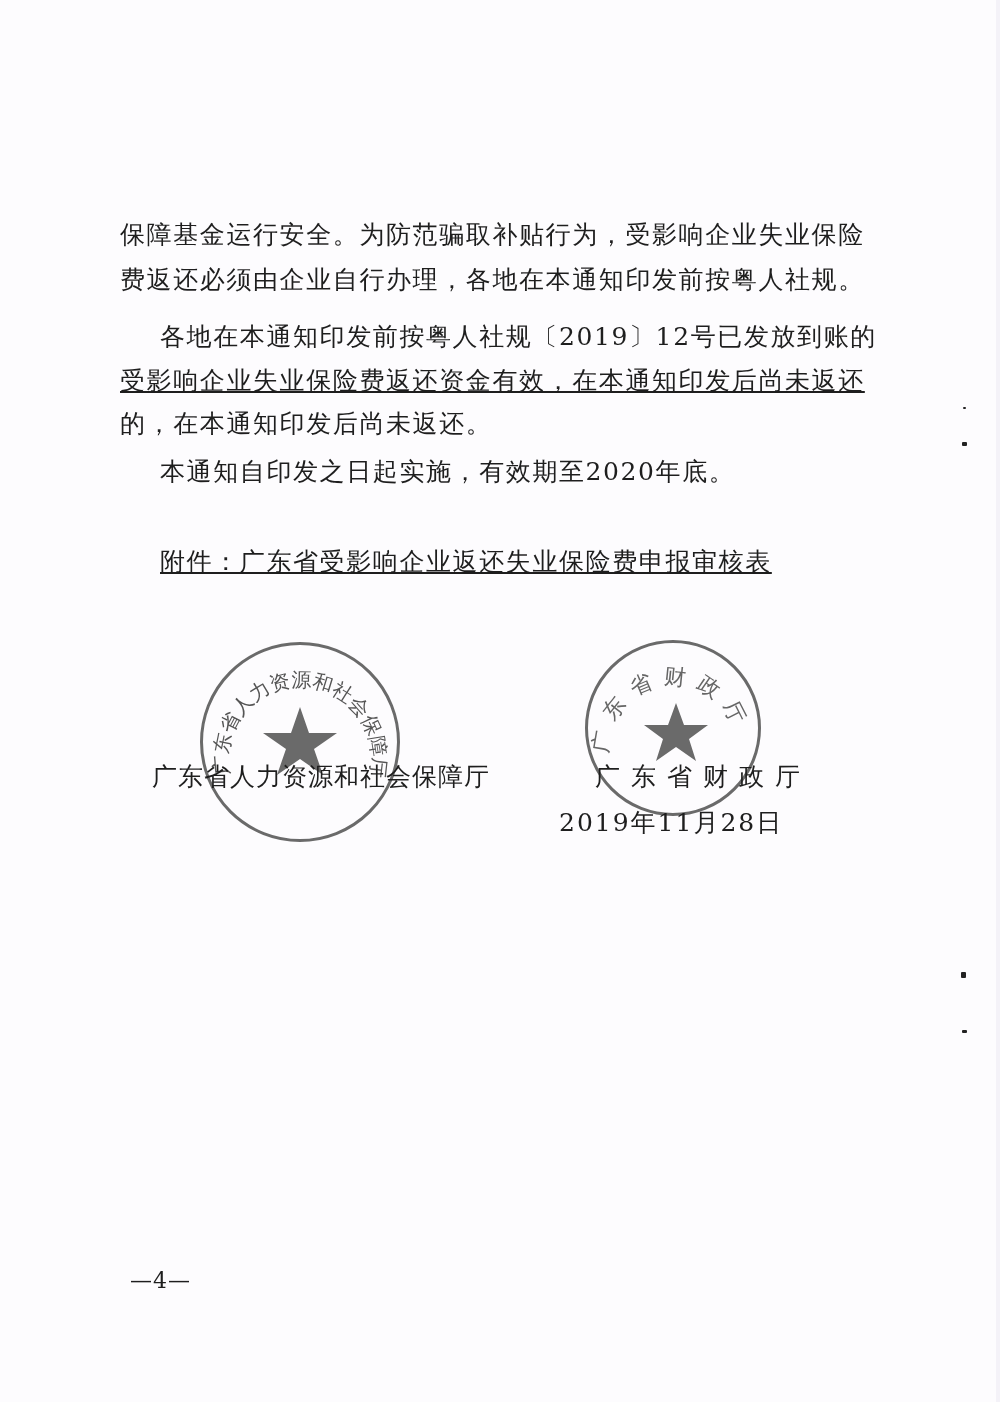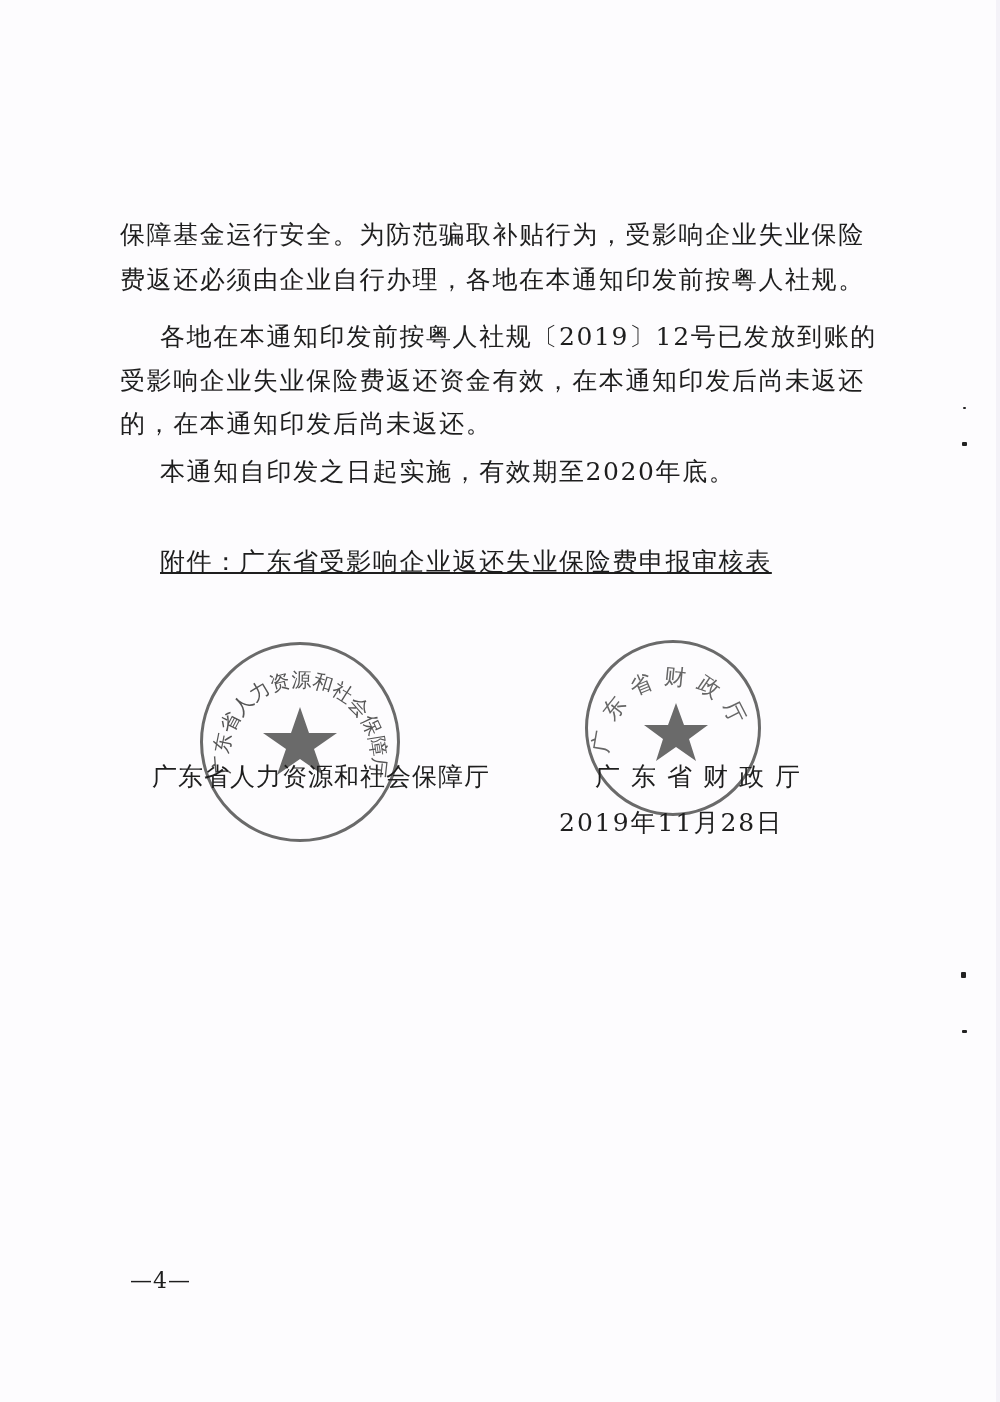--- a/index.html
+++ b/index.html
@@ -25,21 +25,21 @@
 </style>
 </head>
 <body>
 
 <div class="page-edge"></div>
 
 <div>
   <div class="line" style="top:218px;">保障基金运行安全。为防范骗取补贴行为，受影响企业失业保险</div>
   <div class="line" style="top:263px;">费返还必须由企业自行办理，各地在本通知印发前按粤人社规。</div>
   <div class="line indent" style="top:320px;">各地在本通知印发前按粤人社规〔2019〕12号已发放到账的</div>
-  <div class="line" style="top:364px;">受影响企业失业保险费返还资金有效，在本通知印发后尚未返还</div>
+  <div class="line" style="top:364px;text-decoration:underline;">受影响企业失业保险费返还资金有效，在本通知印发后尚未返还</div>
   <div class="line" style="top:407px;">的，在本通知印发后尚未返还。</div>
   <div class="line indent" style="top:455px;text-align:right;">本通知自印发之日起实施，有效期至2020年底。</div>
   <div class="line indent" style="top:545px;text-decoration:underline;">附件：广东省受影响企业返还失业保险费申报审核表</div>
 </div>
 
 <div class="stamp" style="left:200px; top:642px; width:200px; height:200px;">
   <svg width="194" height="194" viewBox="0 0 194 194">
     <defs>
       <path id="arcL" d="M 30 140 A 72 72 0 1 1 164 140"></path>
     </defs>

